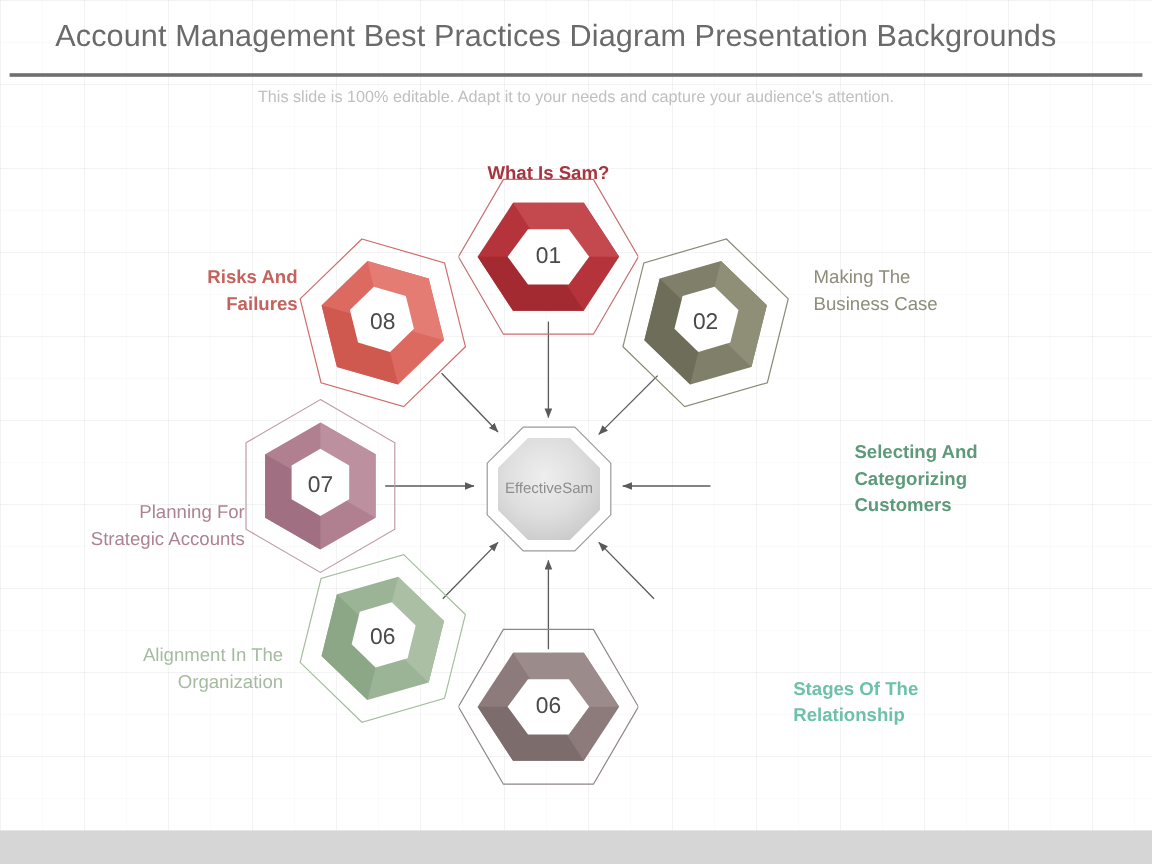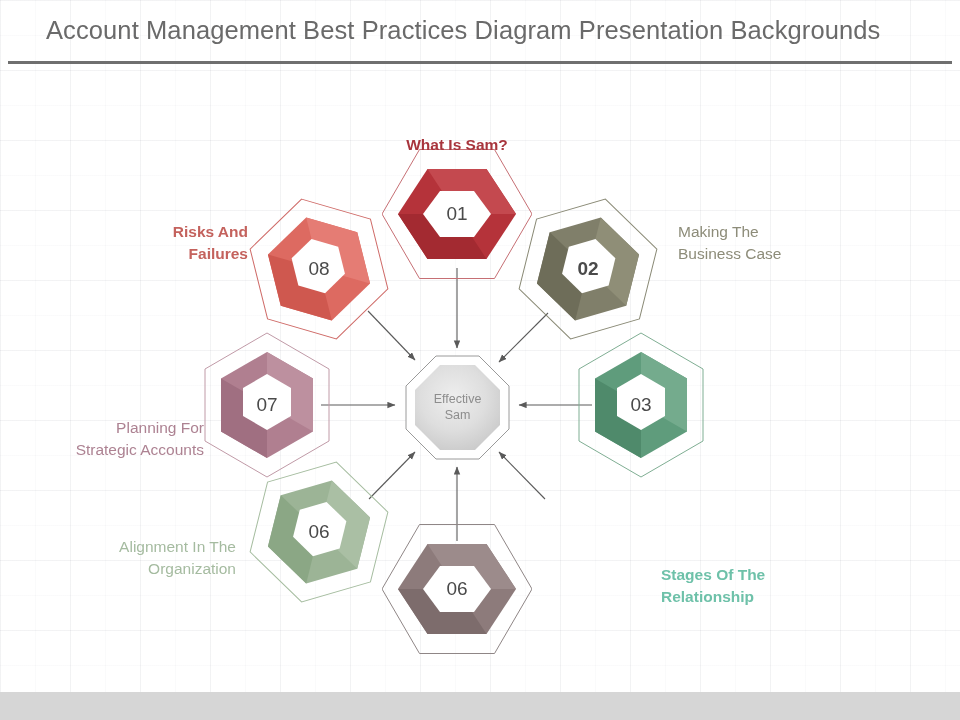--- a/index.html
+++ b/index.html
@@ -119,21 +119,21 @@
     width: 105px;
     height: 105px;
   }
   #center-label {
     position: absolute;
     left: 0;
     top: 0;
     width: 105px;
     height: 105px;
     display: flex;
-    flex-direction: column;
+    flex-direction: row;
     align-items: center;
     justify-content: center;
     font-size: 12.5px;
     color: #8d8d8d;
     line-height: 1.25;
     text-align: center;
     pointer-events: none;
   }
   
   .label {
@@ -148,20 +148,21 @@
 </style>
 </head>
 <body>
 
 <div id="slide">
 
   <div id="title-bar">
     <div id="page-title">Account Management Best Practices Diagram Presentation Backgrounds</div>
     <div id="title-rule"></div>
   </div>
+  <div id="subtitle">This slide is 100% editable. Adapt it to your needs and capture your audience's attention.</div>
 
   <div id="diagram">
 
     <svg id="arrow-layer" viewBox="0 0 960 720" width="960" height="720">
       <defs>
         <marker id="ah" markerWidth="9" markerHeight="9" refX="7.6" refY="3.2" orient="auto" markerUnits="userSpaceOnUse">
           <path d="M0,0 L8,3.2 L0,6.4 z" fill="#5a5a5a"></path>
         </marker>
       </defs>
       <g stroke="#5a5a5a" stroke-width="1.1" fill="none" marker-end="url(#ah)">
@@ -190,45 +191,33 @@
           <polygon points="37.5,10.5 112.5,10.5 150,75 112.5,139.5 37.5,139.5 0,75" fill="none" stroke="#c66f74" stroke-width="1"></polygon>
           <polygon points="45.5,30 104.5,30 134,75 104.5,120 45.5,120 16,75" fill="#b5333a"></polygon>
           <polygon points="45.5,30 104.5,30 134,75 75,75" fill="#c4494f"></polygon>
           <polygon points="104.5,120 45.5,120 16,75 75,75" fill="#a32a31"></polygon>
           <polygon points="58,52 92,52 109,75 92,98 58,98 41,75" fill="#ffffff"></polygon>
         </g>
       </svg>
       <div class="node-number">01</div>
     </div>
 
-    <div class="node" style="left:513px; top:194px;font-weight:bold;">
+    <div class="node" style="left:513px; top:194px;">
       <svg width="150" height="150" viewBox="0 0 150 150">
         <g transform="rotate(14 75 75)">
           <polygon points="75,3 137,39 137,111 75,147 13,111 13,39" fill="none" stroke="#8a8a76" stroke-width="1"></polygon>
           <polygon points="75,22 121,48.5 121,101.5 75,128 29,101.5 29,48.5" fill="#807f6a"></polygon>
           <polygon points="75,22 121,48.5 121,101.5 75,75" fill="#8f8e77"></polygon>
           <polygon points="75,128 29,101.5 29,48.5 75,75" fill="#6e6d59"></polygon>
           <polygon points="75,44 99,58 99,86 75,100 51,86 51,58" fill="#ffffff"></polygon>
         </g>
       </svg>
       <div class="node-number">02</div>
     </div>
 
-    <div class="node" style="left:566px; top:330px;">
-      <svg width="150" height="150" viewBox="0 0 150 150">
-        <g transform="rotate(0 75 75)">
-          <polygon points="75,3 137,39 137,111 75,147 13,111 13,39" fill="none" stroke="#7fae93" stroke-width="1"></polygon>
-          <polygon points="75,22 121,48.5 121,101.5 75,128 29,101.5 29,48.5" fill="#5f9c7c"></polygon>
-          <polygon points="75,22 121,48.5 121,101.5 75,75" fill="#74ab8d"></polygon>
-          <polygon points="75,128 29,101.5 29,48.5 75,75" fill="#4f8a6b"></polygon>
-          <polygon points="75,44 99,58 99,86 75,100 51,86 51,58" fill="#ffffff"></polygon>
-        </g>
-      </svg>
-      <div class="node-number">03</div>
-    </div>
 
 
     <div class="node" style="left:382px; top:514px;">
       <svg width="150" height="150" viewBox="0 0 150 150">
         <g transform="rotate(0 75 75)">
           <polygon points="37.5,10.5 112.5,10.5 150,75 112.5,139.5 37.5,139.5 0,75" fill="none" stroke="#8f8686" stroke-width="1"></polygon>
           <polygon points="45.5,30 104.5,30 134,75 104.5,120 45.5,120 16,75" fill="#8d7b7b"></polygon>
           <polygon points="45.5,30 104.5,30 134,75 75,75" fill="#9c8b8b"></polygon>
           <polygon points="104.5,120 45.5,120 16,75 75,75" fill="#7d6c6c"></polygon>
           <polygon points="58,52 92,52 109,75 92,98 58,98 41,75" fill="#ffffff"></polygon>
@@ -292,20 +281,23 @@
         <span>Effective</span>
         <span>Sam</span>
       </div>
     </div>
 
     <div class="label center" style="left:357px; top:134px; width:200px; color:#a8353d; font-weight:bold;text-align:center;">What Is Sam?</div>
 
     <div class="label right" style="left:678px; top:221px; width:210px; color:#8d8c79; font-weight:normal;">Making The
 Business Case</div>
 
+    <div class="label right" style="left:712px; top:367px; width:215px; color:#5d9a7a; font-weight:bold;">Selecting And
+Categorizing
+Customers</div>
 
     <div class="label right" style="left:661px; top:564px; width:215px; color:#6ec1a9; font-weight:bold;">Stages Of The
 Relationship</div>
 
 
     <div class="label left" style="left:36px; top:536px; width:200px; color:#a5bba0;">Alignment In The
 Organization</div>
 
     <div class="label left" style="left:24px; top:381px; width:180px; color:#ad8292;margin-top:36px;">Planning For
 Strategic Accounts</div>

